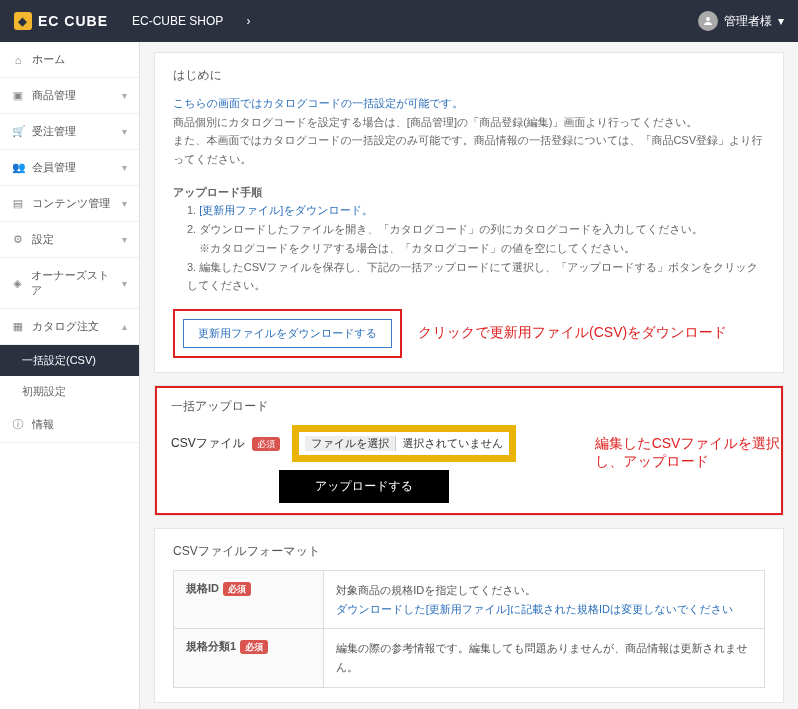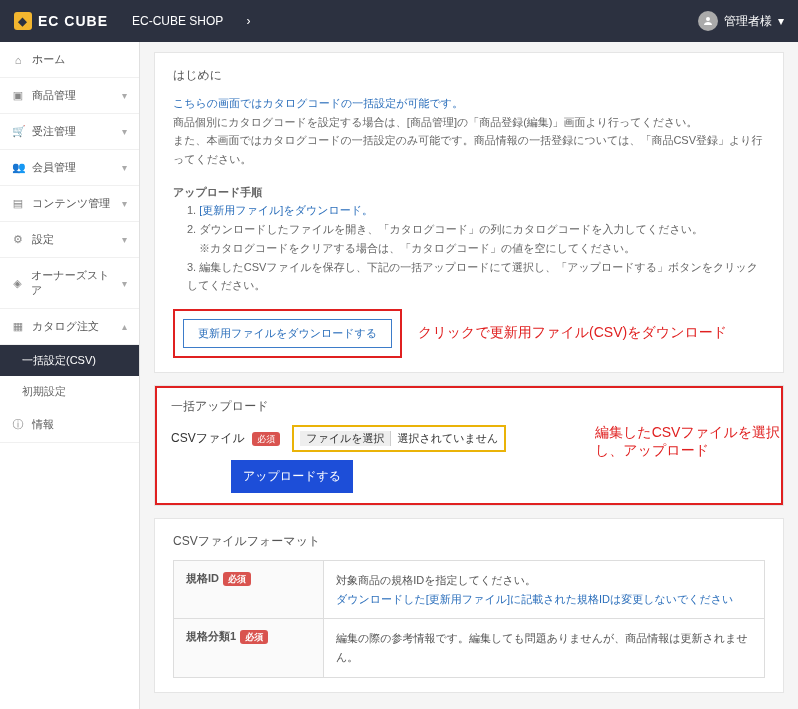--- a/index.html
+++ b/index.html
@@ -23,24 +23,24 @@
     .panel h4 { font-size: 12px; font-weight: normal; color: #555; margin-bottom: 10px; }
     .link { color: #2a6ebb; text-decoration: none; }
     .note-text { font-size: 11px; color: #666; line-height: 1.7; }
     .dl-btn { display: inline-block; border: 1px solid #3d7cc9; color: #2a6ebb; padding: 6px 14px; font-size: 11px; cursor: pointer; background: #fff; }
     .red-callout { border: 2px solid #e02020; padding: 8px; }
     .red-text { color: #e02020; font-size: 14px; font-weight: 500; }
     .upload-section { position: relative; }
     .upload-red-box { border: 2px solid #e02020; padding: 10px 14px; }
     .upload-row { display: flex; align-items: center; gap: 12px; margin-top: 8px; }
     .req-badge { background: #d9534f; color: #fff; font-size: 9px; padding: 2px 5px; border-radius: 3px; margin-left: 4px; }
-    .file-input { border: 2px solid #eab308; padding: 4px 6px; font-size: 11px; background: #fff; cursor: pointer; display: inline-flex; gap: 6px; }
+    .file-input { border: 7px solid #eab308; padding: 4px 6px; font-size: 11px; background: #fff; cursor: pointer; display: inline-flex; gap: 6px; }
     .file-btn { background: #eee; border-right: 1px solid #ccc; padding: 0 6px; }
-    .upload-btn { background: #1d4ed8; color: #fff; border: none; padding: 8px 12px; font-size: 12px; cursor: pointer; margin-top: 8px; margin-left: 60px; }
-    .upload-annot { position: absolute; left: 440px; top: 38px; color: #e02020; font-size: 14px; font-weight: 500; }
+    .upload-btn { background: #000000; color: #fff; border: none; padding: 8px 36px; font-size: 12px; cursor: pointer; margin-top: 8px; margin-left: 108px; }
+    .upload-annot { position: absolute; left: 440px; top: 49px; color: #e02020; font-size: 14px; font-weight: 500; }
     table.fmt { width: 100%; border-collapse: collapse; margin-top: 6px; }
     table.fmt td { border: 1px solid #ddd; padding: 10px 12px; font-size: 11px; vertical-align: top; }
     table.fmt td:first-child { width: 150px; background: #fafafa; font-weight: bold; color: #555; }
     .desc-line { line-height: 1.7; color: #555; }
     .row-flex { display: flex; align-items: center; gap: 16px; }
   </style>
 </head>
 <body>
 
 <div class="topbar">

